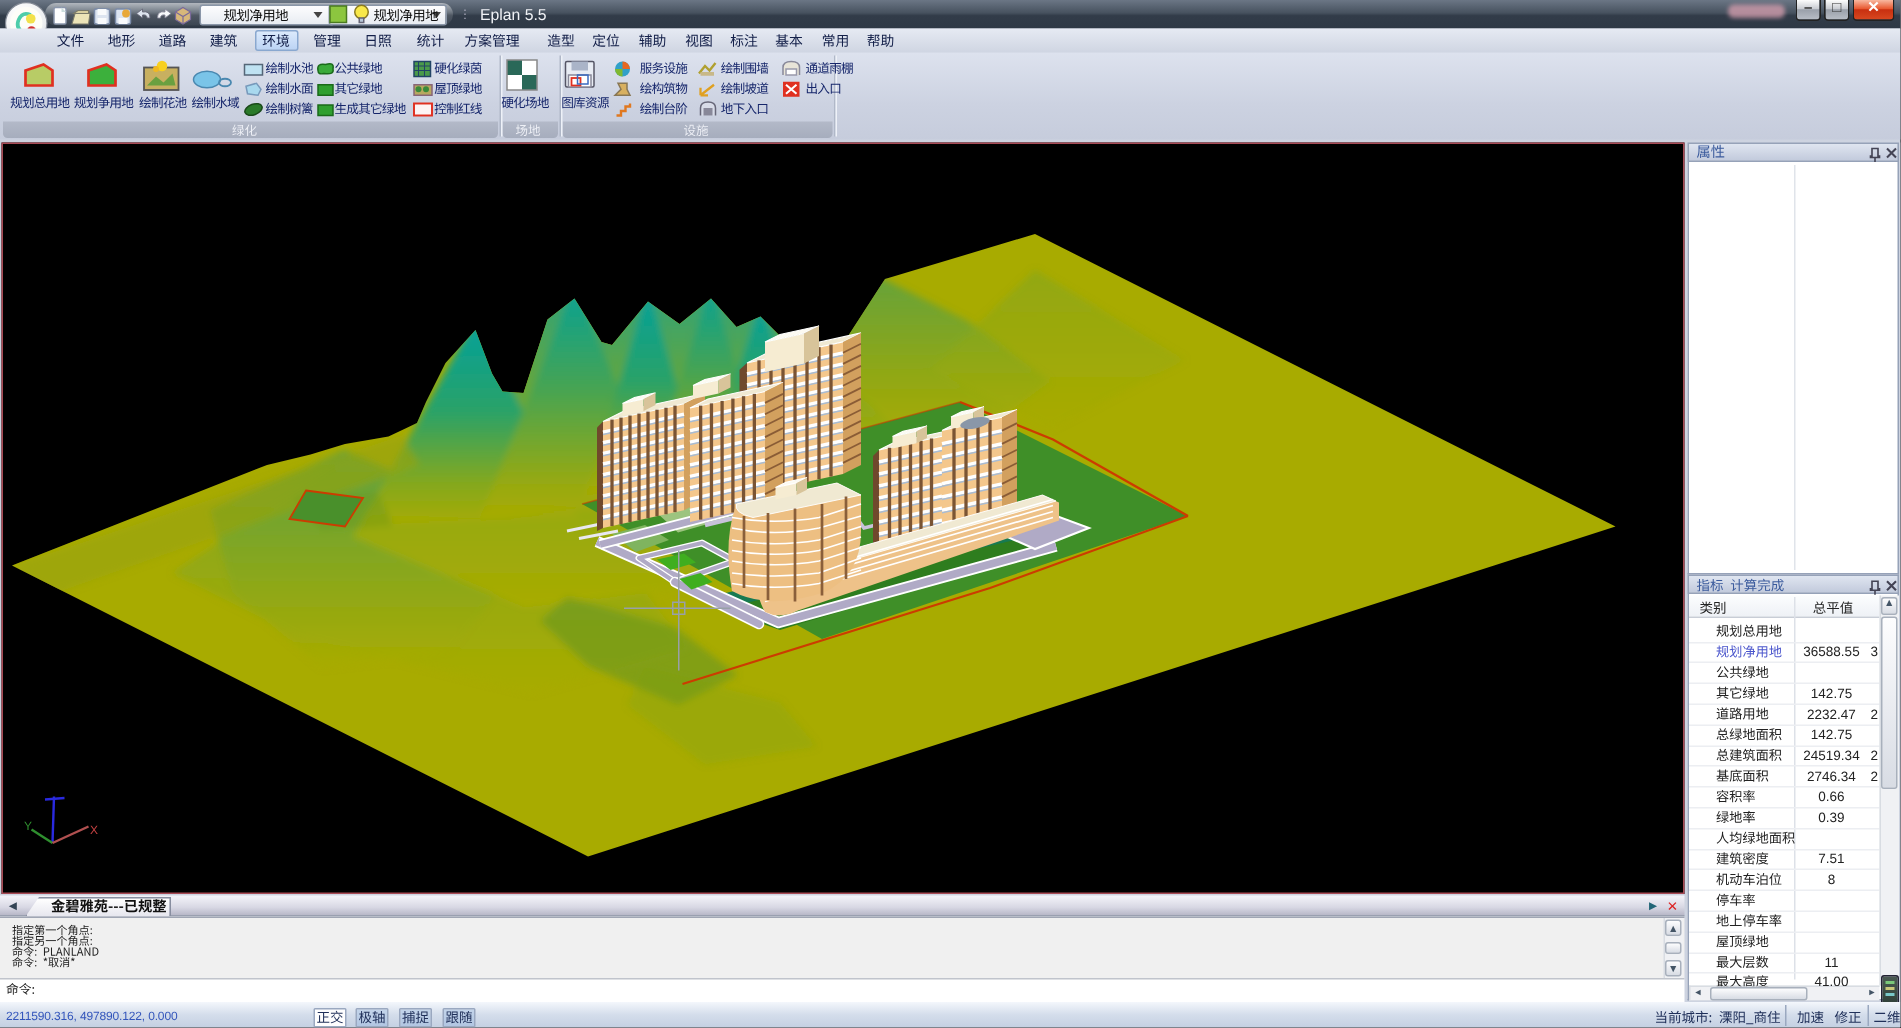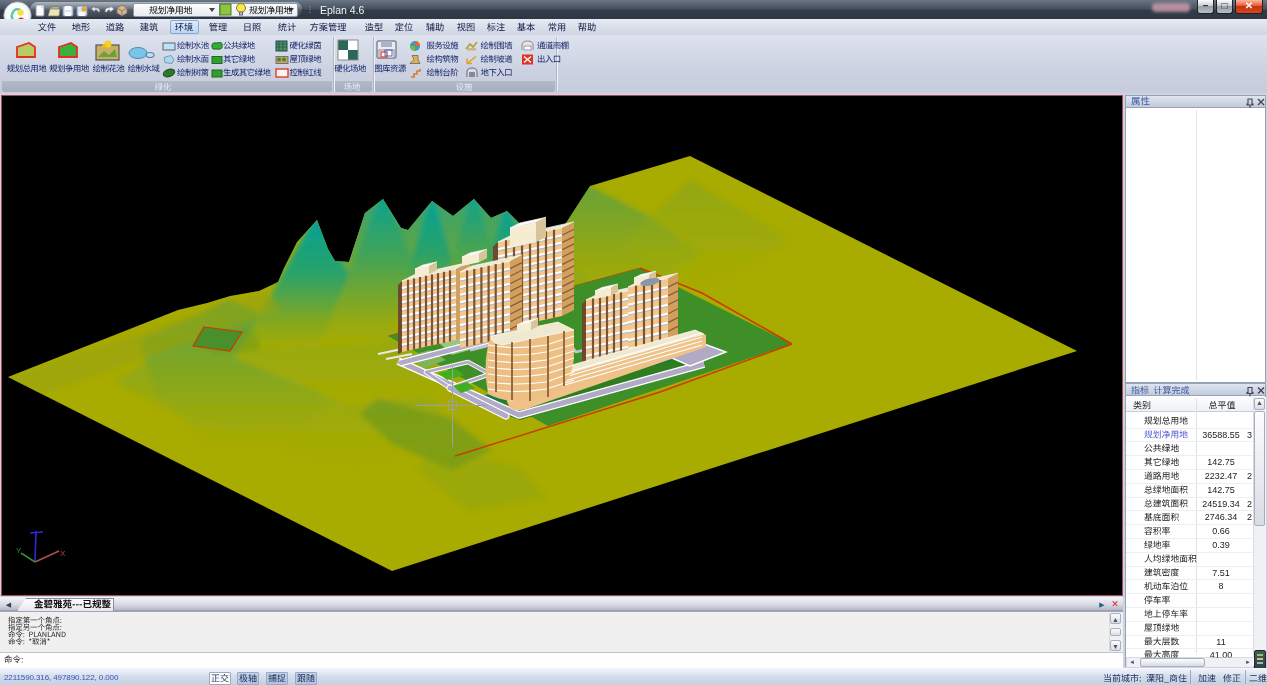--- a/index.html
+++ b/index.html
@@ -38,21 +38,21 @@
 .stbtn{top:671.5px;height:13px;width:22px;border:1px solid #9aa8c0;border-radius:1px;background:linear-gradient(#c3d4ea,#b2c6e2)}
 #stbtn0{background:#fdfdfe}
 </style></head><body>
 <div id="titlebar" class="abs"></div>
 <div id="qat" class="abs"></div>
 <div class="combo abs" style="left:133px;width:90px"></div>
 <div class="combo abs" style="left:219px;width:79px"></div>
 <div class="abs" style="left:209px;top:8px;border:3px solid transparent;border-top:4px solid #444"></div>
 <div class="abs" style="left:288px;top:8px;border:3px solid transparent;border-top:4px solid #444"></div>
 <div class="abs" style="left:306px;top:5px;color:#aab;font-size:8px">⋮</div>
-<div id="epl" class="abs">Eplan 4.6</div>
+<div id="epl" class="abs">Eplan 5.5</div>
 <div id="helpblob" class="abs"></div>
 <div class="winbtn abs" style="left:1197px;width:17px">
     <span>–</span>
   </div>
 <div class="winbtn abs" style="left:1216px;width:17px">
     <span>□</span>
   </div>
 <div class="winbtn abs" id="wclose" style="left:1235px;width:28px">
     <span>✕</span>
   </div>

